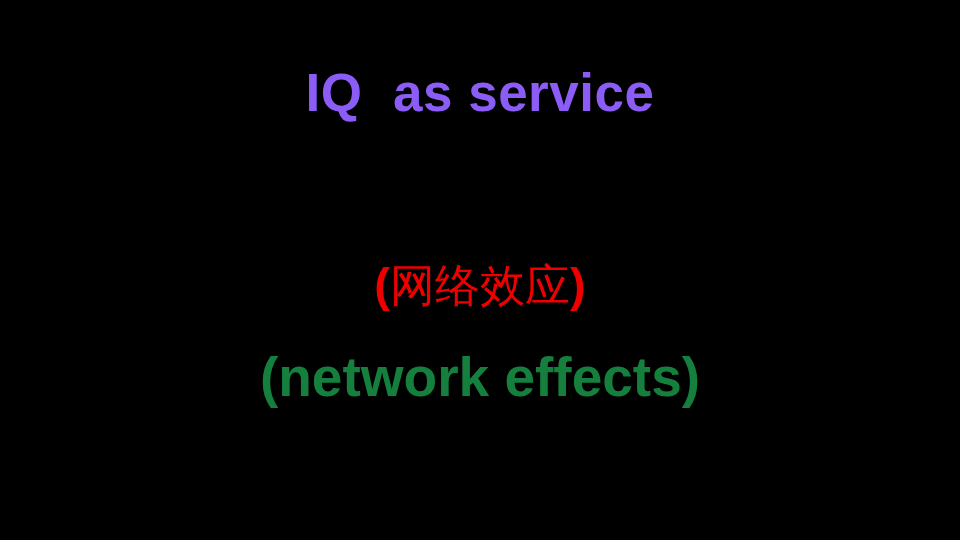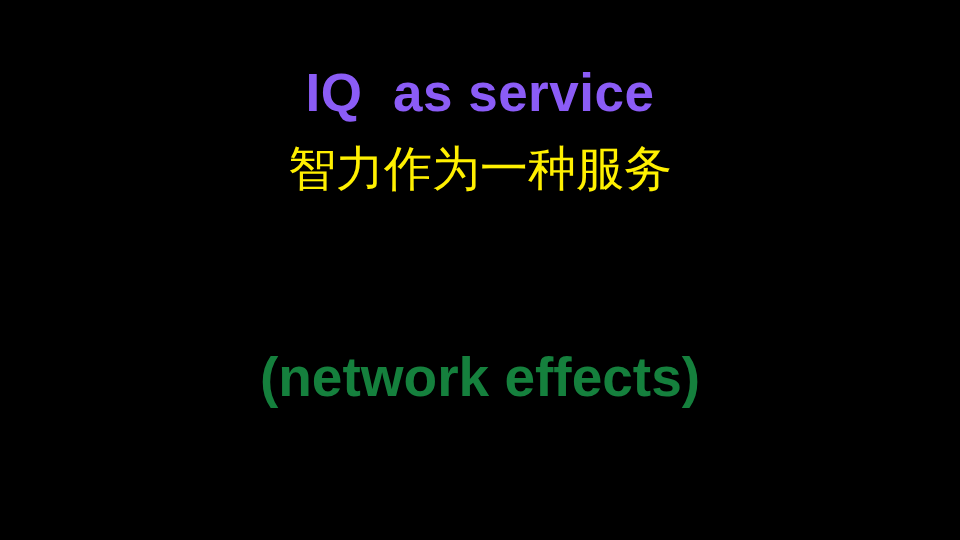--- a/index.html
+++ b/index.html
@@ -74,18 +74,18 @@
     color: #15803d;
   }
 </style>
 </head>
 <body>
 
 <div class="slide">
 
   <div class="text-block line-title-en">IQ  as service</div>
 
-  <div class="text-block line-title-zh">智力作为一种服务</div>
 
+  <div class="text-block line-note-zh"><span class="paren">(</span><span>网络效应</span><span class="paren">)</span></div>
 
   <div class="text-block line-note-en">(network effects)</div>
 
 </div>
 
 </body></html>

